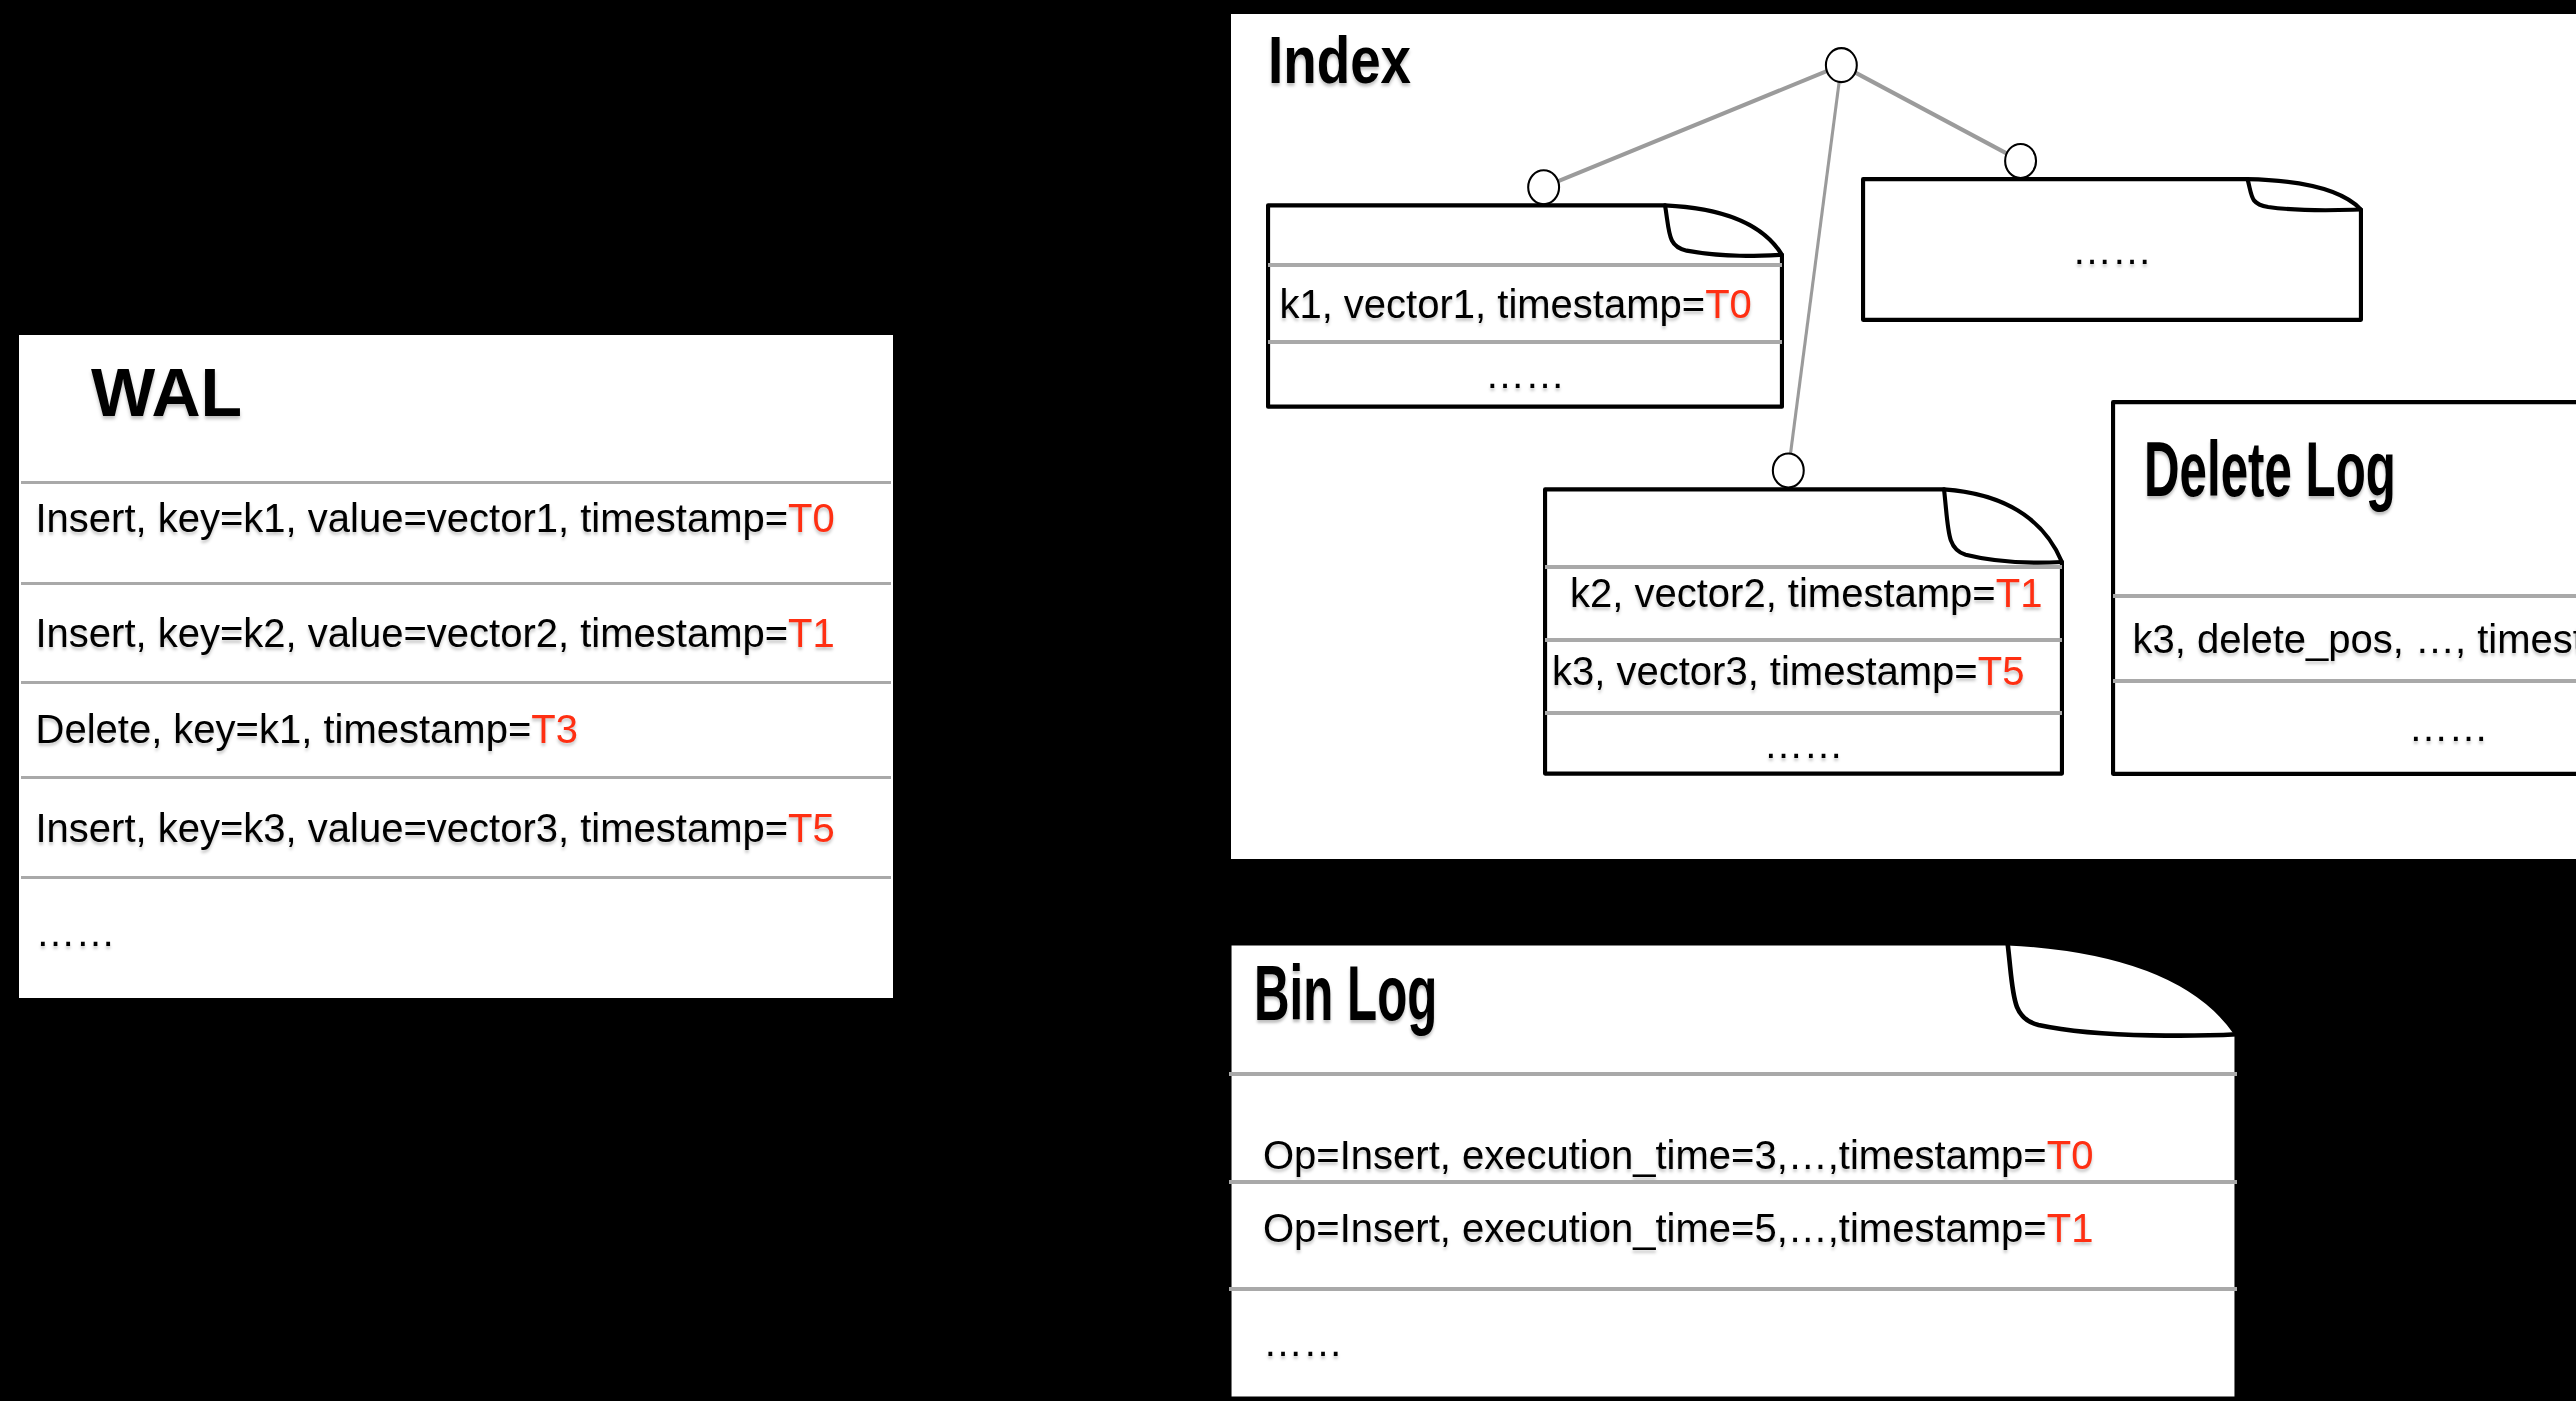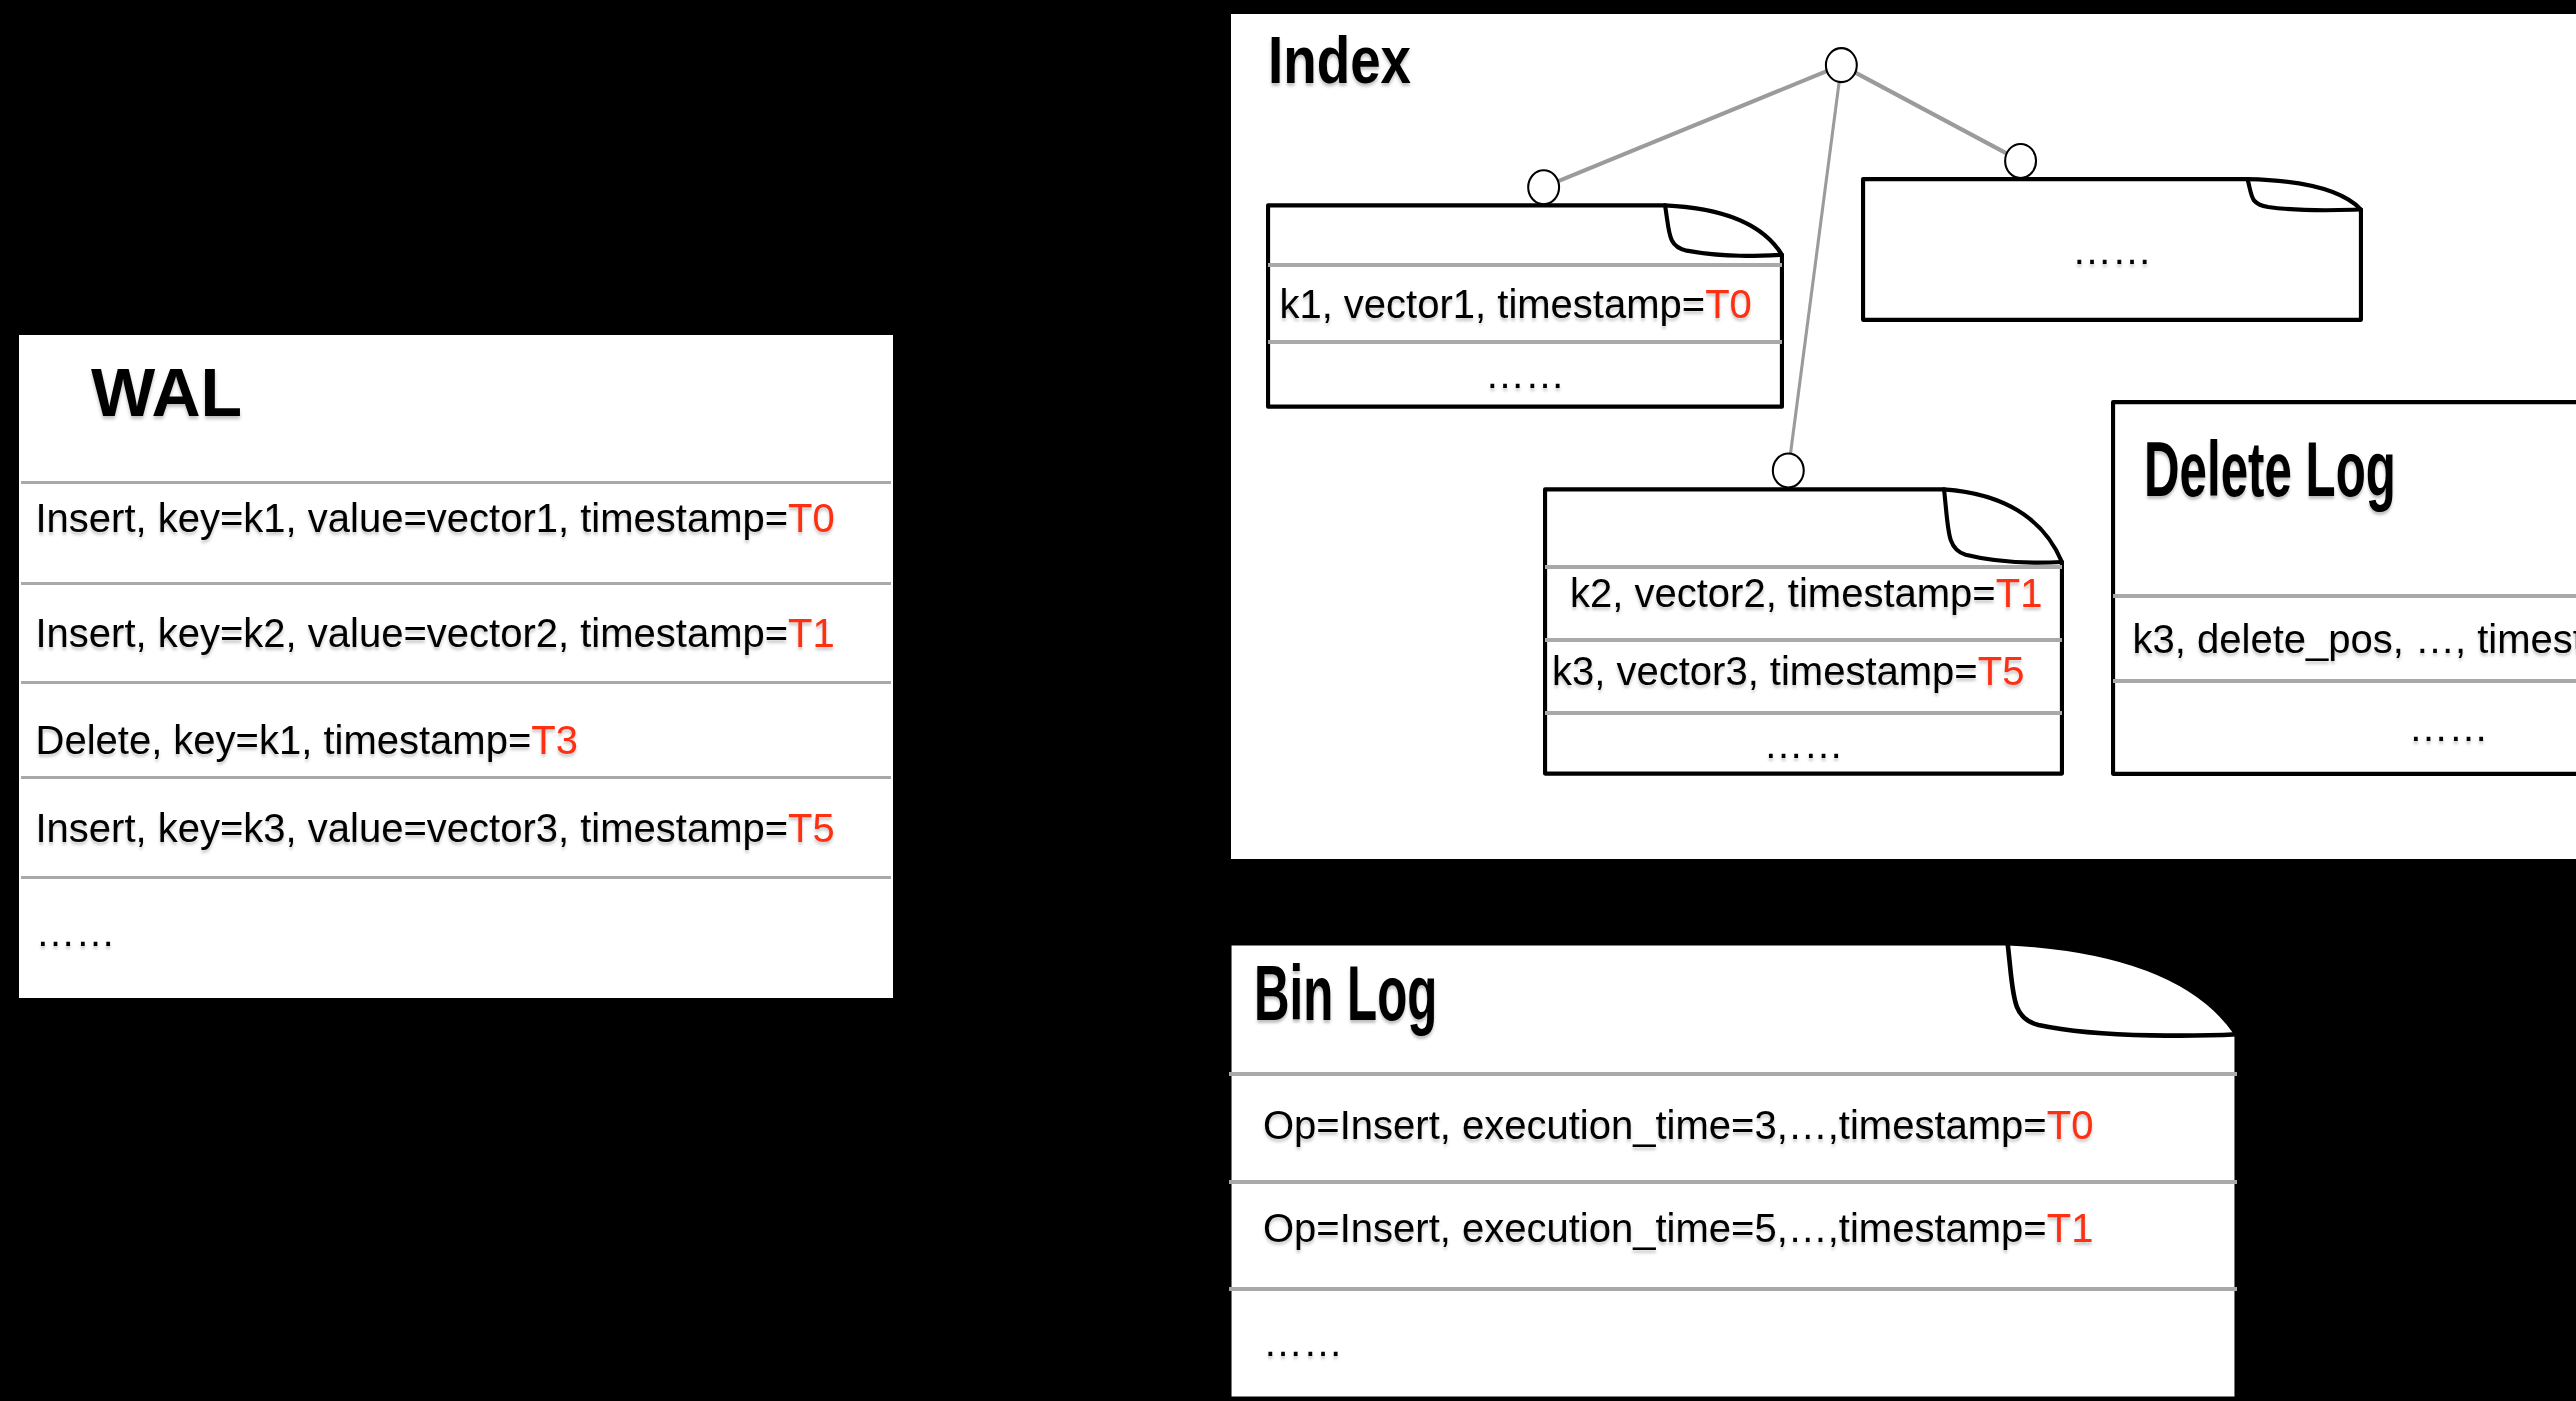--- a/index.html
+++ b/index.html
@@ -54,21 +54,21 @@
     <div class="wal-row" style="top:134px;height:98px">
       <span class="entry"><span>Insert, key=k1, value=vector1, timestamp=</span><span class="ts">T0</span></span>
     </div>
 
     <div class="divider" style="top:247px"></div>
     <div class="wal-row" style="top:250px;height:96px">
       <span class="entry"><span>Insert, key=k2, value=vector2, timestamp=</span><span class="ts">T1</span></span>
     </div>
 
     <div class="divider" style="top:346px"></div>
-    <div class="wal-row" style="top:361px;height:88px">
+    <div class="wal-row" style="top:350px;height:88px">
       <span class="entry"><span>Delete, key=k1, timestamp=</span><span class="ts">T3</span></span>
     </div>
 
     <div class="divider" style="top:441px"></div>
     <div class="wal-row" style="top:444px;height:97px">
       <span class="entry"><span>Insert, key=k3, value=vector3, timestamp=</span><span class="ts">T5</span></span>
     </div>
 
     <div class="divider" style="top:541px"></div>
     <div class="wal-row" style="top:545px;height:103px">
@@ -150,21 +150,21 @@
     </div>
   </section>
 
   <section id="bin-log" class="file">
     <svg class="shape" width="1012" height="460" viewBox="0 0 1964 893">
       <path d="M 4 4 L 1515 4 Q 1852 22 1960 181 L 1960 889 L 4 889 Z" fill="#FFFFFF" stroke="#000" stroke-width="9" stroke-linejoin="round"></path>
       <path d="M 1515 4 C 1527 103 1521 150 1575 163 C 1700 190 1905 184 1960 181" fill="none" stroke="#000" stroke-width="9" stroke-linecap="round"></path>
     </svg>
     <div class="titleTxt file-title" style="left:27px;top:14.4px;font-size:77px">Bin Log</div>
     <div class="divider" style="top:131px"></div>
-    <div class="frow" style="top:122px;height:124px;padding-left:36px">
+    <div class="frow" style="top:152px;height:124px;padding-left:36px">
       <span class="entry"><span>Op=Insert, execution_time=3,…,timestamp=</span><span class="ts">T0</span></span>
     </div>
     <div class="divider" style="top:239px"></div>
     <div class="frow" style="top:243px;height:87px;padding-left:36px">
       <span class="entry"><span>Op=Insert, execution_time=5,…,timestamp=</span><span class="ts">T1</span></span>
     </div>
     <div class="divider" style="top:346px"></div>
     <div class="frow" style="top:349px;height:103px;padding-left:36px">
       <span class="entry"><span>……</span></span>
     </div>

